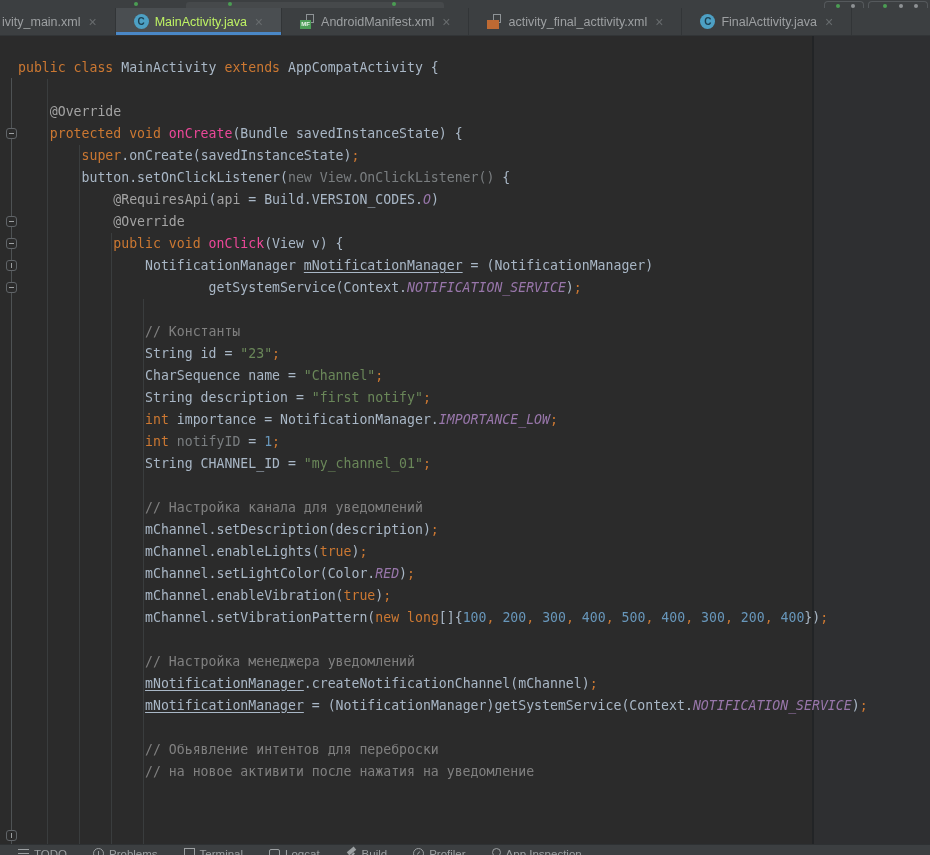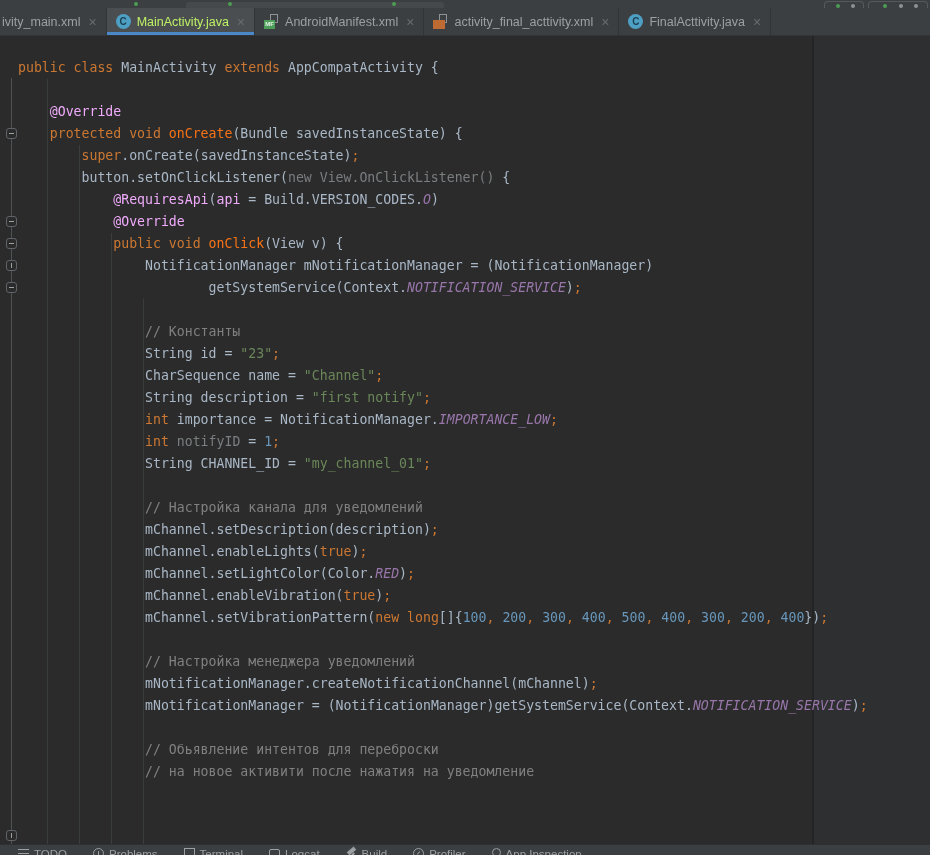--- a/index.html
+++ b/index.html
@@ -13,21 +13,21 @@
                  border-radius:3px 3px 0 0;}
   .ts-dot{position:absolute;width:4px;height:4px;border-radius:50%;top:2px;}
   .ts-dot.g{background:#4B9D53;}
   .ts-dot.gr{background:#8E9294;}
   .ts-group{position:absolute;top:1px;height:7px;border:1px solid #55595C;border-bottom:none;
             border-radius:4px 4px 0 0;}
 
   
   .tab-bar{position:absolute;top:8px;left:0;width:930px;height:28px;background:#3C3F41;
            display:flex;align-items:stretch;border-bottom:1px solid #323537;box-sizing:border-box;z-index:5;}
-  .tab{display:flex;align-items:center;padding:0 9px;border-right:1px solid #323537;cursor:default;}
+  .tab{display:flex;align-items:center;padding:0 18px;border-right:1px solid #323537;cursor:default;}
   .tab:first-child{padding-left:2px;}
   .tab.active{background:#4A4E51;box-shadow:inset 0 -3px 0 #4A88C7;}
   .tablabel{font-size:12.5px;color:#9DA0A2;white-space:nowrap;}
   .tab.active .tablabel{color:#bef264;}
   .tabclose{margin-left:8px;color:#686C6E;font-size:14px;line-height:1;}
   .tabicon{width:15px;height:15px;position:relative;margin-right:6px;flex:none;}
   .ic-java-class{border-radius:50%;background:#4DA0C4;}
   .ic-java-class i{position:absolute;inset:0;font:bold 10px/15px "Liberation Sans",sans-serif;
                    font-style:normal;text-align:center;color:#1C3F50;}
   .ic-manifest::before,.ic-layout-xml::before{content:"";position:absolute;top:0;right:1px;width:8px;height:9px;
@@ -44,29 +44,29 @@
   .fold-line{position:absolute;left:11px;top:42px;bottom:0;width:1px;background:#4E5254;z-index:1;}
   .fold{position:absolute;left:6px;width:11px;height:11px;border:1px solid #606468;border-radius:3px;
         background:#2B2B2B;box-sizing:border-box;z-index:3;}
   .fold.minus::after{content:"";position:absolute;left:2px;right:2px;top:4px;height:1px;background:#9DA0A2;}
   .fold.bar::after{content:"";position:absolute;left:4px;top:2px;width:1px;height:5px;background:#9DA0A2;}
 
   .code{position:absolute;inset:0;padding:21px 0 0 18px;z-index:2;}
   .code-line{height:22px;white-space:pre;font:13.2px/22px "DejaVu Sans Mono",monospace;}
   .c-def{color:#A9B7C6;}
   .c-kw {color:#CC7832;}
-  .c-ann{color:#f0abfc;}
-  .c-mdecl{color:#f97316;}
+  .c-ann{color:#a3a3a3;}
+  .c-mdecl{color:#ec4899;}
   .c-str{color:#6A8759;}
   .c-num{color:#6897BB;}
   .c-com{color:#808080;}
   .c-fld{color:#9876AA;font-style:italic;}
   .c-dim{color:#7A7E80;}
   .c-pn {color:#CC7832;}
-  .c-und{color:#A9B7C6;text-underline-offset:2px;}
+  .c-und{color:#A9B7C6;text-decoration:underline;text-underline-offset:2px;}
 
   
   .bottom-bar{position:absolute;top:844px;left:0;width:930px;height:30px;background:#3C3F41;
               border-top:1px solid #2E3133;display:flex;align-items:flex-start;padding:3px 0 0 18px;
               box-sizing:border-box;gap:26px;z-index:5;}
   .bb-item{display:flex;align-items:flex-start;}
   .bb-item span:last-child{font-size:11.5px;color:#9CA0A2;white-space:nowrap;}
   .bbi{width:11px;height:11px;margin-right:5px;position:relative;flex:none;box-sizing:border-box;}
   .bbi-todo{background:repeating-linear-gradient(#9CA0A2 0 1.5px,transparent 1.5px 4px);height:10px;margin-top:1px;}
   .bbi-problems{border:1.5px solid #9CA0A2;border-radius:50%;}

